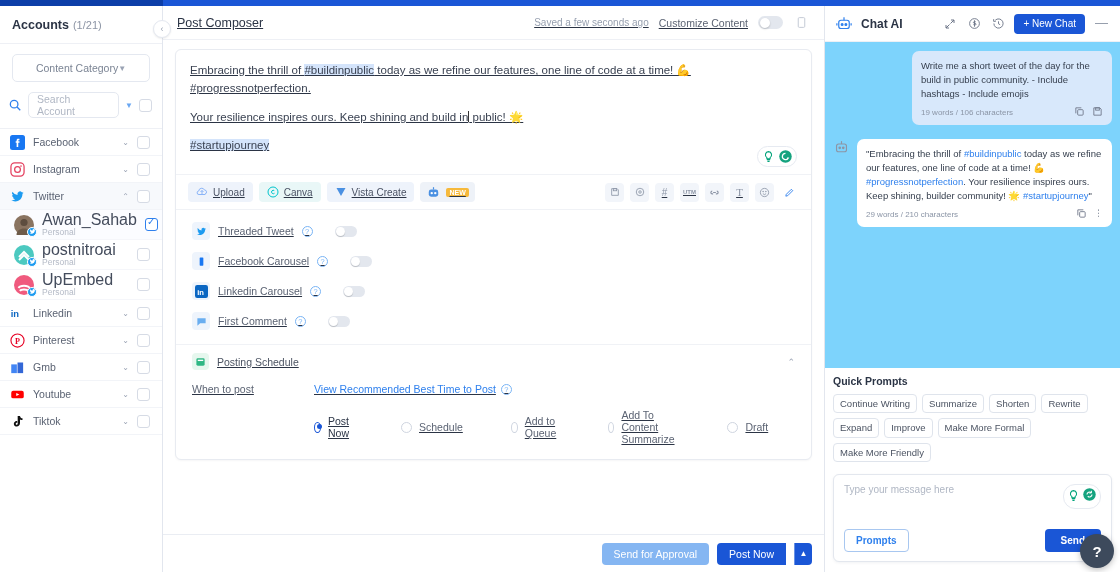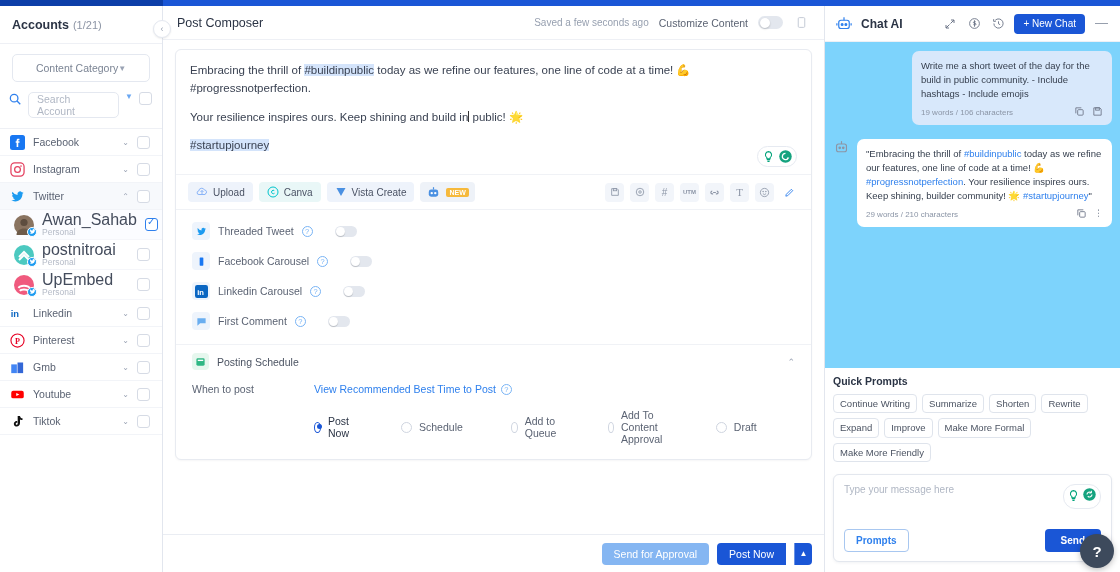--- a/index.html
+++ b/index.html
@@ -38,21 +38,21 @@
     font-size: 9px; color: #9aa3b4; z-index: 5;
     box-shadow: 0 1px 2px rgba(0,0,0,.08);
   }
   .cat-wrap { padding: 10px 12px 6px; }
   .cat-select {
     height: 28px; border: 1px solid #e4e8f0; border-radius: 5px;
     display: flex; align-items: center; justify-content: center;
     padding: 0 9px; font-size: 10.5px; color: #7b8494; background:#fff;
   }
   .chev { font-size: 8px; color: #9aa3b4; }
-  .search-row { display: flex; gap: 6px; padding: 4px 10px 10px 8px; }
+  .search-row { display: flex; align-items: center; gap: 6px; padding: 4px 10px 10px 8px; }
   .search-icon { width: 14px; height: 14px; flex:0 0 14px; }
   .search-box {
     flex: 1; height: 26px; border: 1px solid #e4e8f0; border-radius: 5px;
     display: flex; align-items: center; padding: 0 8px;
     font-size: 10.5px; color: #b0b7c4; background:#fff;
   }
   .mini-chev { font-size: 8px; color: #6aa7f2; }
   .sq-check {
     width: 13px; height: 13px; border: 1px solid #d6dbe5; border-radius: 3px; background:#fff;
     flex: 0 0 13px;
@@ -81,20 +81,21 @@
     display:flex;align-items:center;justify-content:center;
   }
   .acct-meta { flex: 1; line-height: 1.05; }
   .acct-name { font-size: 16px; color: #444c5c; }
   .acct-sub { font-size: 8.5px; color: #b4bac6; }
 
   
   .main {
     position: absolute; left: 163px; top: 6px; right: 296px; bottom: 0;
     background: #ffffff;
+    text-decoration: underline;
   }
   .main-head {
     height: 34px; display: flex; align-items: center; padding: 0 14px;
     border-bottom: 1px solid #eef0f5; gap: 10px;
   }
   .main-title { font-size: 12.5px; color:#2b3445; flex: 1; }
   .saved-txt { font-size: 10px; color: #97a0b0; }
   .cc-label { font-size: 10.5px; color: #5b6373; }
   .toggle {
     width: 25px; height: 13px; border-radius: 8px; background:#e3e7ee; position:relative;
@@ -610,21 +611,21 @@
           <span class="radio-item">
             <span class="radio"></span>
             <span class="radio-lbl">Schedule</span>
           </span>
           <span class="radio-item">
             <span class="radio"></span>
             <span class="radio-lbl">Add to Queue</span>
           </span>
           <span class="radio-item">
             <span class="radio"></span>
-            <span class="radio-lbl">Add To Content Approval</span>
+            <span class="radio-lbl">Add To Content Summarize</span>
           </span>
           <span class="radio-item">
             <span class="radio"></span>
             <span class="radio-lbl">Draft</span>
           </span>
         </div>
       </div>
     </div>
 
     <div class="bottombar">

